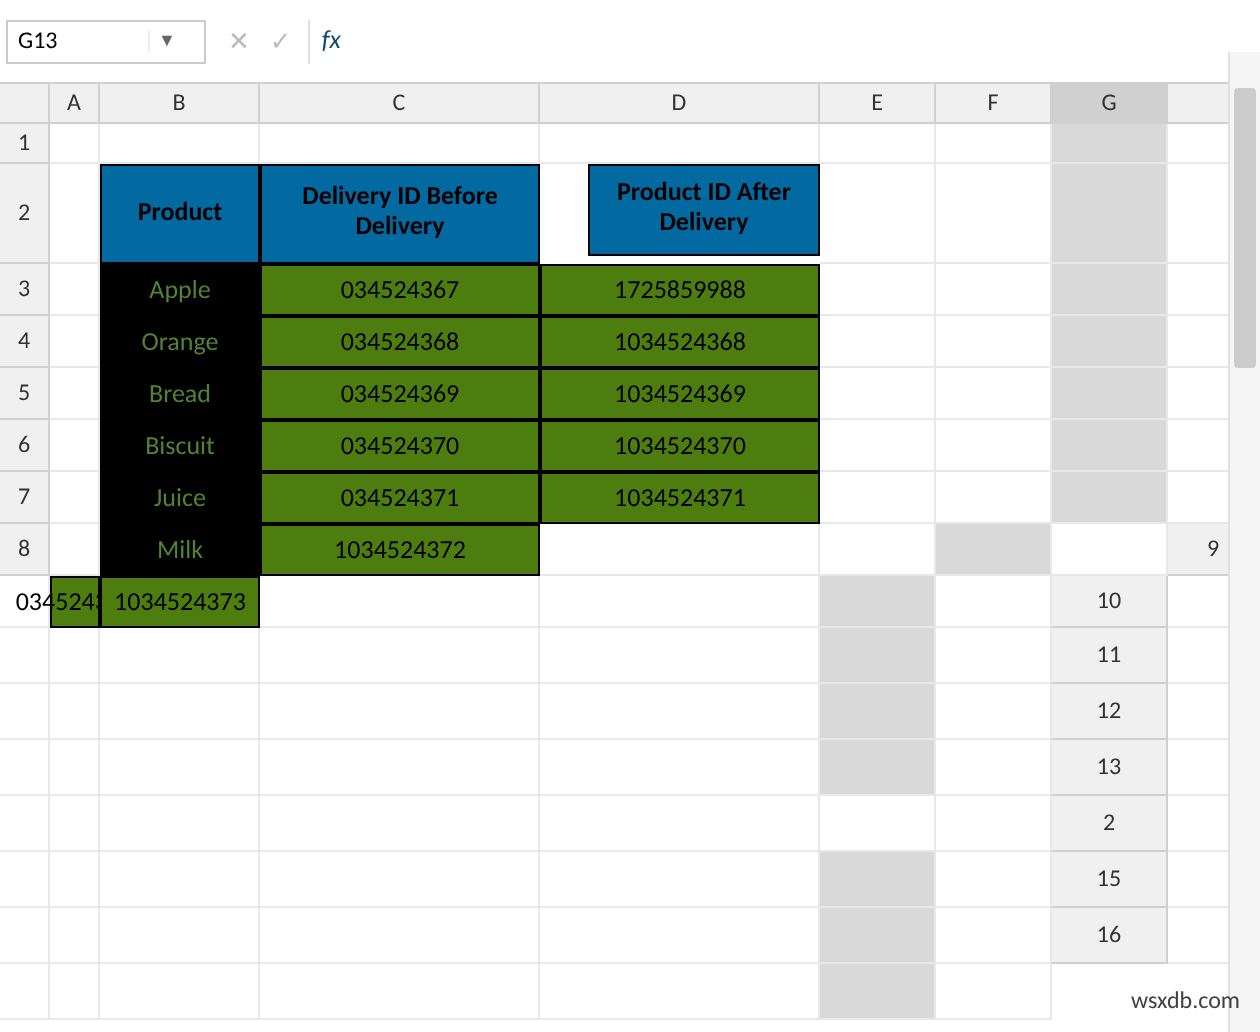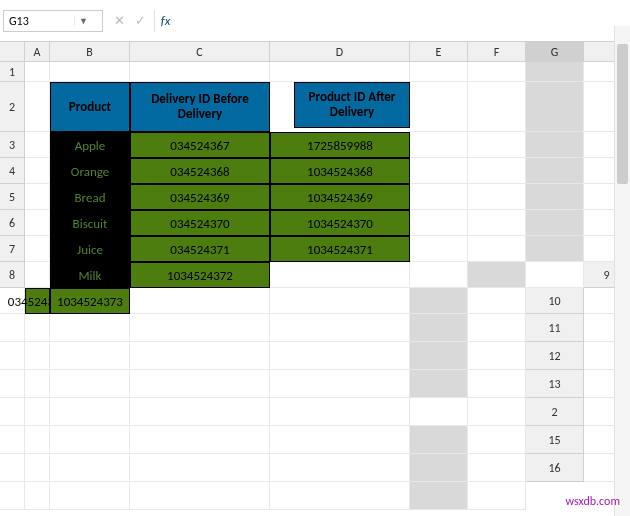--- a/index.html
+++ b/index.html
@@ -14,21 +14,21 @@
     .grid { display: grid; grid-template-columns: 25px 25px 80px 140px 140px 58px 58px 58px 46px; grid-auto-rows: 20px; }
     .col-head, .row-head, .corner { background: #f0f0f0; border-right: 1px solid #d0d0d0; border-bottom: 1px solid #d0d0d0; display: flex; align-items: center; justify-content: center; font-size: 12px; color: #333; }
     .col-head.sel { background: #d0d0d0; }
     .cell { border-right: 1px solid #e8e8e8; border-bottom: 1px solid #e8e8e8; background: #fff; }
     .colsel { background: #d9d9d9; }
     .colsel.active { background: #fff; }
     
     .t-head { background: #0369a1; border: 1px solid #000; font-weight: bold; text-align: center; display: flex; align-items: center; justify-content: center; padding: 16px 4px; font-size: 13px; line-height: 1.15; }
     .t-prod { background: #000000; border: 1px solid #000; color: #548235; display: flex; align-items: center; justify-content: center; font-size: 13px; }
     .t-val { background: #4d7c0f; border: 1px solid #000; display: flex; align-items: center; justify-content: center; font-size: 13px; }
-    .watermark { position: absolute; bottom: 8px; right: 10px; color: #a21caf; font-size: 12px; }
+    .watermark { position: absolute; bottom: 8px; right: 10px; color: #404040; font-size: 12px; }
     .scroll-v { position: absolute; right: 0; top: 26px; bottom: 0; width: 16px; background: #f5f5f5; border-left: 1px solid #e0e0e0; }
     .thumb { position: absolute; top: 18px; left: 2px; right: 2px; height: 140px; background: #ccc; border-radius: 2px; }
   </style>
 </head>
 <body>
 
 <div class="formula-bar">
   <div class="name-box">
     <input value="G13" style="">
     <span class="dd">▼</span>

